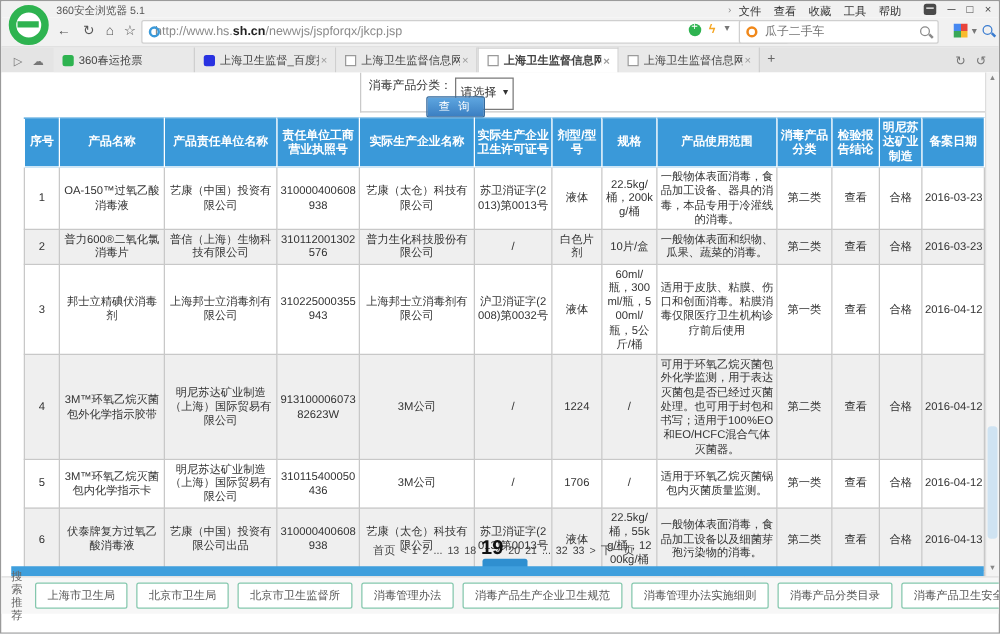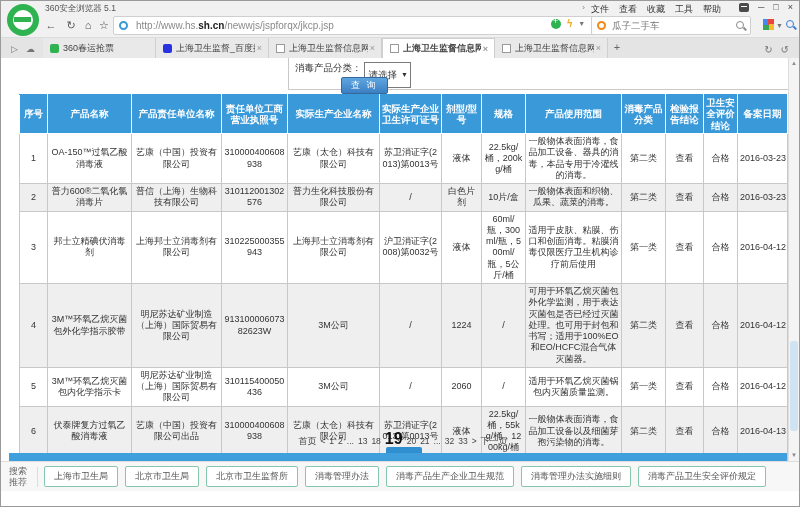--- a/index.html
+++ b/index.html
@@ -16,21 +16,21 @@
   .extra-ico { width:10px; height:9px; background:#4a4a4a; border-radius:2px; position:relative; }
   .extra-ico:after { content:""; position:absolute; left:2px; top:3px; width:6px; height:1px; background:#fff; }
 
   
   .logo360 { position:absolute; left:6px; top:3px; width:32px; height:32px; border-radius:50%; border:6px solid #2eb350; background:#fff; z-index:5; }
   .logo360:after { content:""; position:absolute; left:1px; top:7px; width:17px; height:5px; background:#2eb350; }
 
   
   .addressbar { position:absolute; left:0; top:13px; width:100%; height:24px; background:#f1f1f1; border-bottom:1px solid #dcdcdc; }
   .nav-ico { position:absolute; top:3px; width:16px; height:16px; text-align:center; line-height:16px; font-size:11px; color:#555; }
-  .url-box { position:absolute; left:112px; top:2px; width:518px; height:19px; background:#fff; border:1px solid #cfcfcf; border-radius:2px; font-size:10px; color:#8a8a8a; line-height:17px; padding-left:22px; white-space:nowrap; overflow:hidden; }
+  .url-box { position:absolute; left:112px; top:2px; width:518px; height:19px; background:#fff; border:1px solid #cfcfcf; border-radius:2px; font-size:10px; color:#8a8a8a; line-height:17px; padding-left:10px; white-space:nowrap; overflow:hidden; }
   .fav-ico { position:absolute; left:5px; top:4px; width:9px; height:9px; border:2px solid #3a99d9; border-radius:50%; }
   .url-bold { color:#222; font-weight:bold; }
   .urlbar-right { position:absolute; left:550px; top:4px; display:flex; gap:6px; align-items:center; }
   .ico-speed { width:10px; height:10px; background:#2eb350; border-radius:50%; position:relative; }
   .ico-speed:after { content:"+"; position:absolute; left:2px; top:-3px; color:#fff; font-size:9px; }
   .ico-bolt { color:#f5a623; font-size:10px; font-weight:bold; }
   .ico-caret { color:#777; font-size:7px; }
   .search-box { position:absolute; left:590px; top:2px; width:160px; height:19px; background:#fff; border:1px solid #cfcfcf; border-radius:2px; }
   .search-box input { position:absolute; left:20px; top:1px; width:115px; height:15px; border:none; outline:none; font-size:9.5px; color:#777; font-family:"Liberation Sans",sans-serif; background:transparent; }
   .q-ico { position:absolute; left:5px; top:4px; width:9px; height:9px; border:2px solid #f0881a; border-radius:50%; }
@@ -232,21 +232,21 @@
             <th>产品名称</th>
             <th>产品责任单位名称</th>
             <th>责任单位工商营业执照号</th>
             <th>实际生产企业名称</th>
             <th>实际生产企业卫生许可证号</th>
             <th>剂型/型号</th>
             <th>规格</th>
             <th>产品使用范围</th>
             <th>消毒产品分类</th>
             <th>检验报告结论</th>
-            <th>卫生安全评价结论</th>
+            <th>明尼苏达矿业制造</th>
             <th>备案日期</th>
           </tr>
         </thead>
       <tbody>
           <tr>
             <td>1</td>
             <td class="link">OA-150™过氧乙酸消毒液</td>
             <td>艺康（中国）投资有限公司</td>
             <td>310000400608938</td>
             <td>艺康（太仓）科技有限公司</td>
@@ -304,21 +304,21 @@
             <td>合格</td>
             <td class="date">2016-04-12</td>
           </tr>
           <tr>
             <td>5</td>
             <td class="link">3M™环氧乙烷灭菌包内化学指示卡</td>
             <td>明尼苏达矿业制造（上海）国际贸易有限公司</td>
             <td>310115400050436</td>
             <td>3M公司</td>
             <td>/</td>
-            <td>2060</td>
+            <td>1706</td>
             <td>/</td>
             <td class="usage">适用于环氧乙烷灭菌锅包内灭菌质量监测。</td>
             <td>第一类</td>
             <td>查看</td>
             <td>合格</td>
             <td class="date">2016-04-12</td>
           </tr>
           <tr class="alt">
             <td>6</td>
             <td class="link">伏泰牌复方过氧乙酸消毒液</td>
@@ -367,20 +367,21 @@
   <div class="recommend">
     <div class="rec-label">搜索推荐</div>
     <div class="rec-sep"></div>
     <div class="rec-links">
         <span class="rec-btn">上海市卫生局</span>
         <span class="rec-btn">北京市卫生局</span>
         <span class="rec-btn">北京市卫生监督所</span>
         <span class="rec-btn">消毒管理办法</span>
         <span class="rec-btn">消毒产品生产企业卫生规范</span>
         <span class="rec-btn">消毒管理办法实施细则</span>
+        <span class="rec-btn">消毒产品分类目录</span>
         <span class="rec-btn">消毒产品卫生安全评价规定</span>
       </div>
 
   </div>
 
   <div class="statusbar">
     <div class="sb-left">
       <span class="gift-ico"></span>
       <span>今日特惠</span>
     </div>

